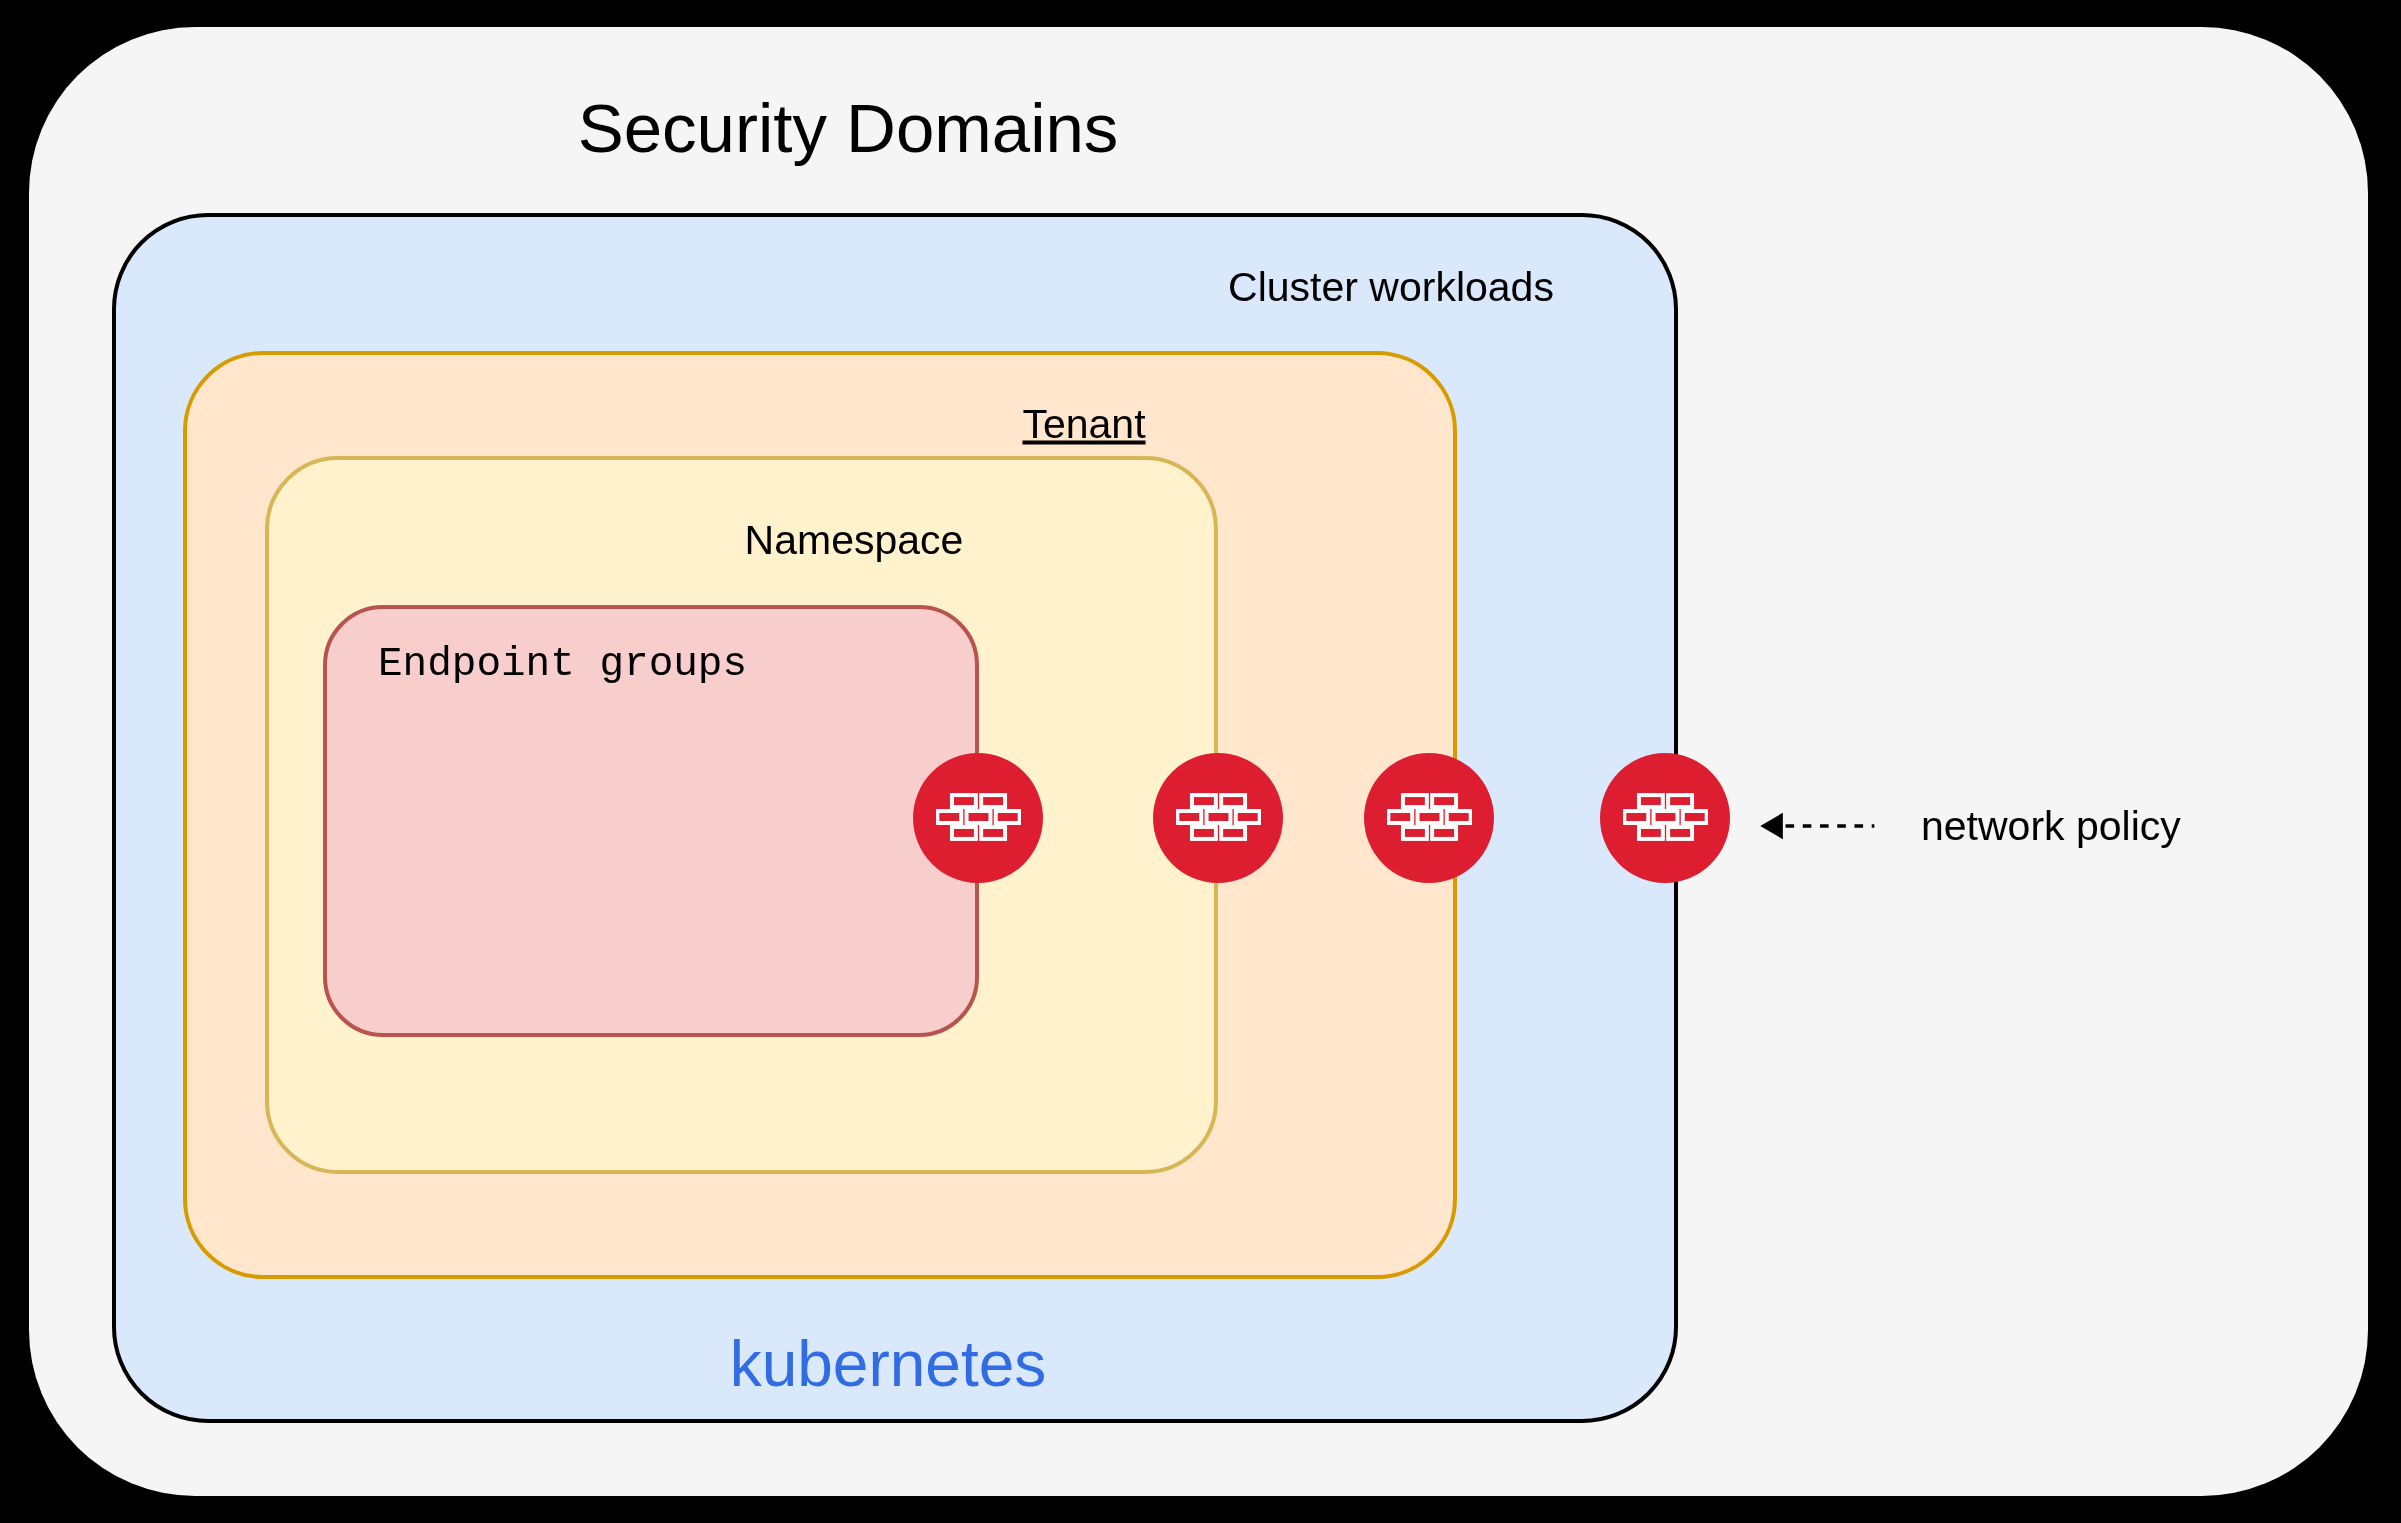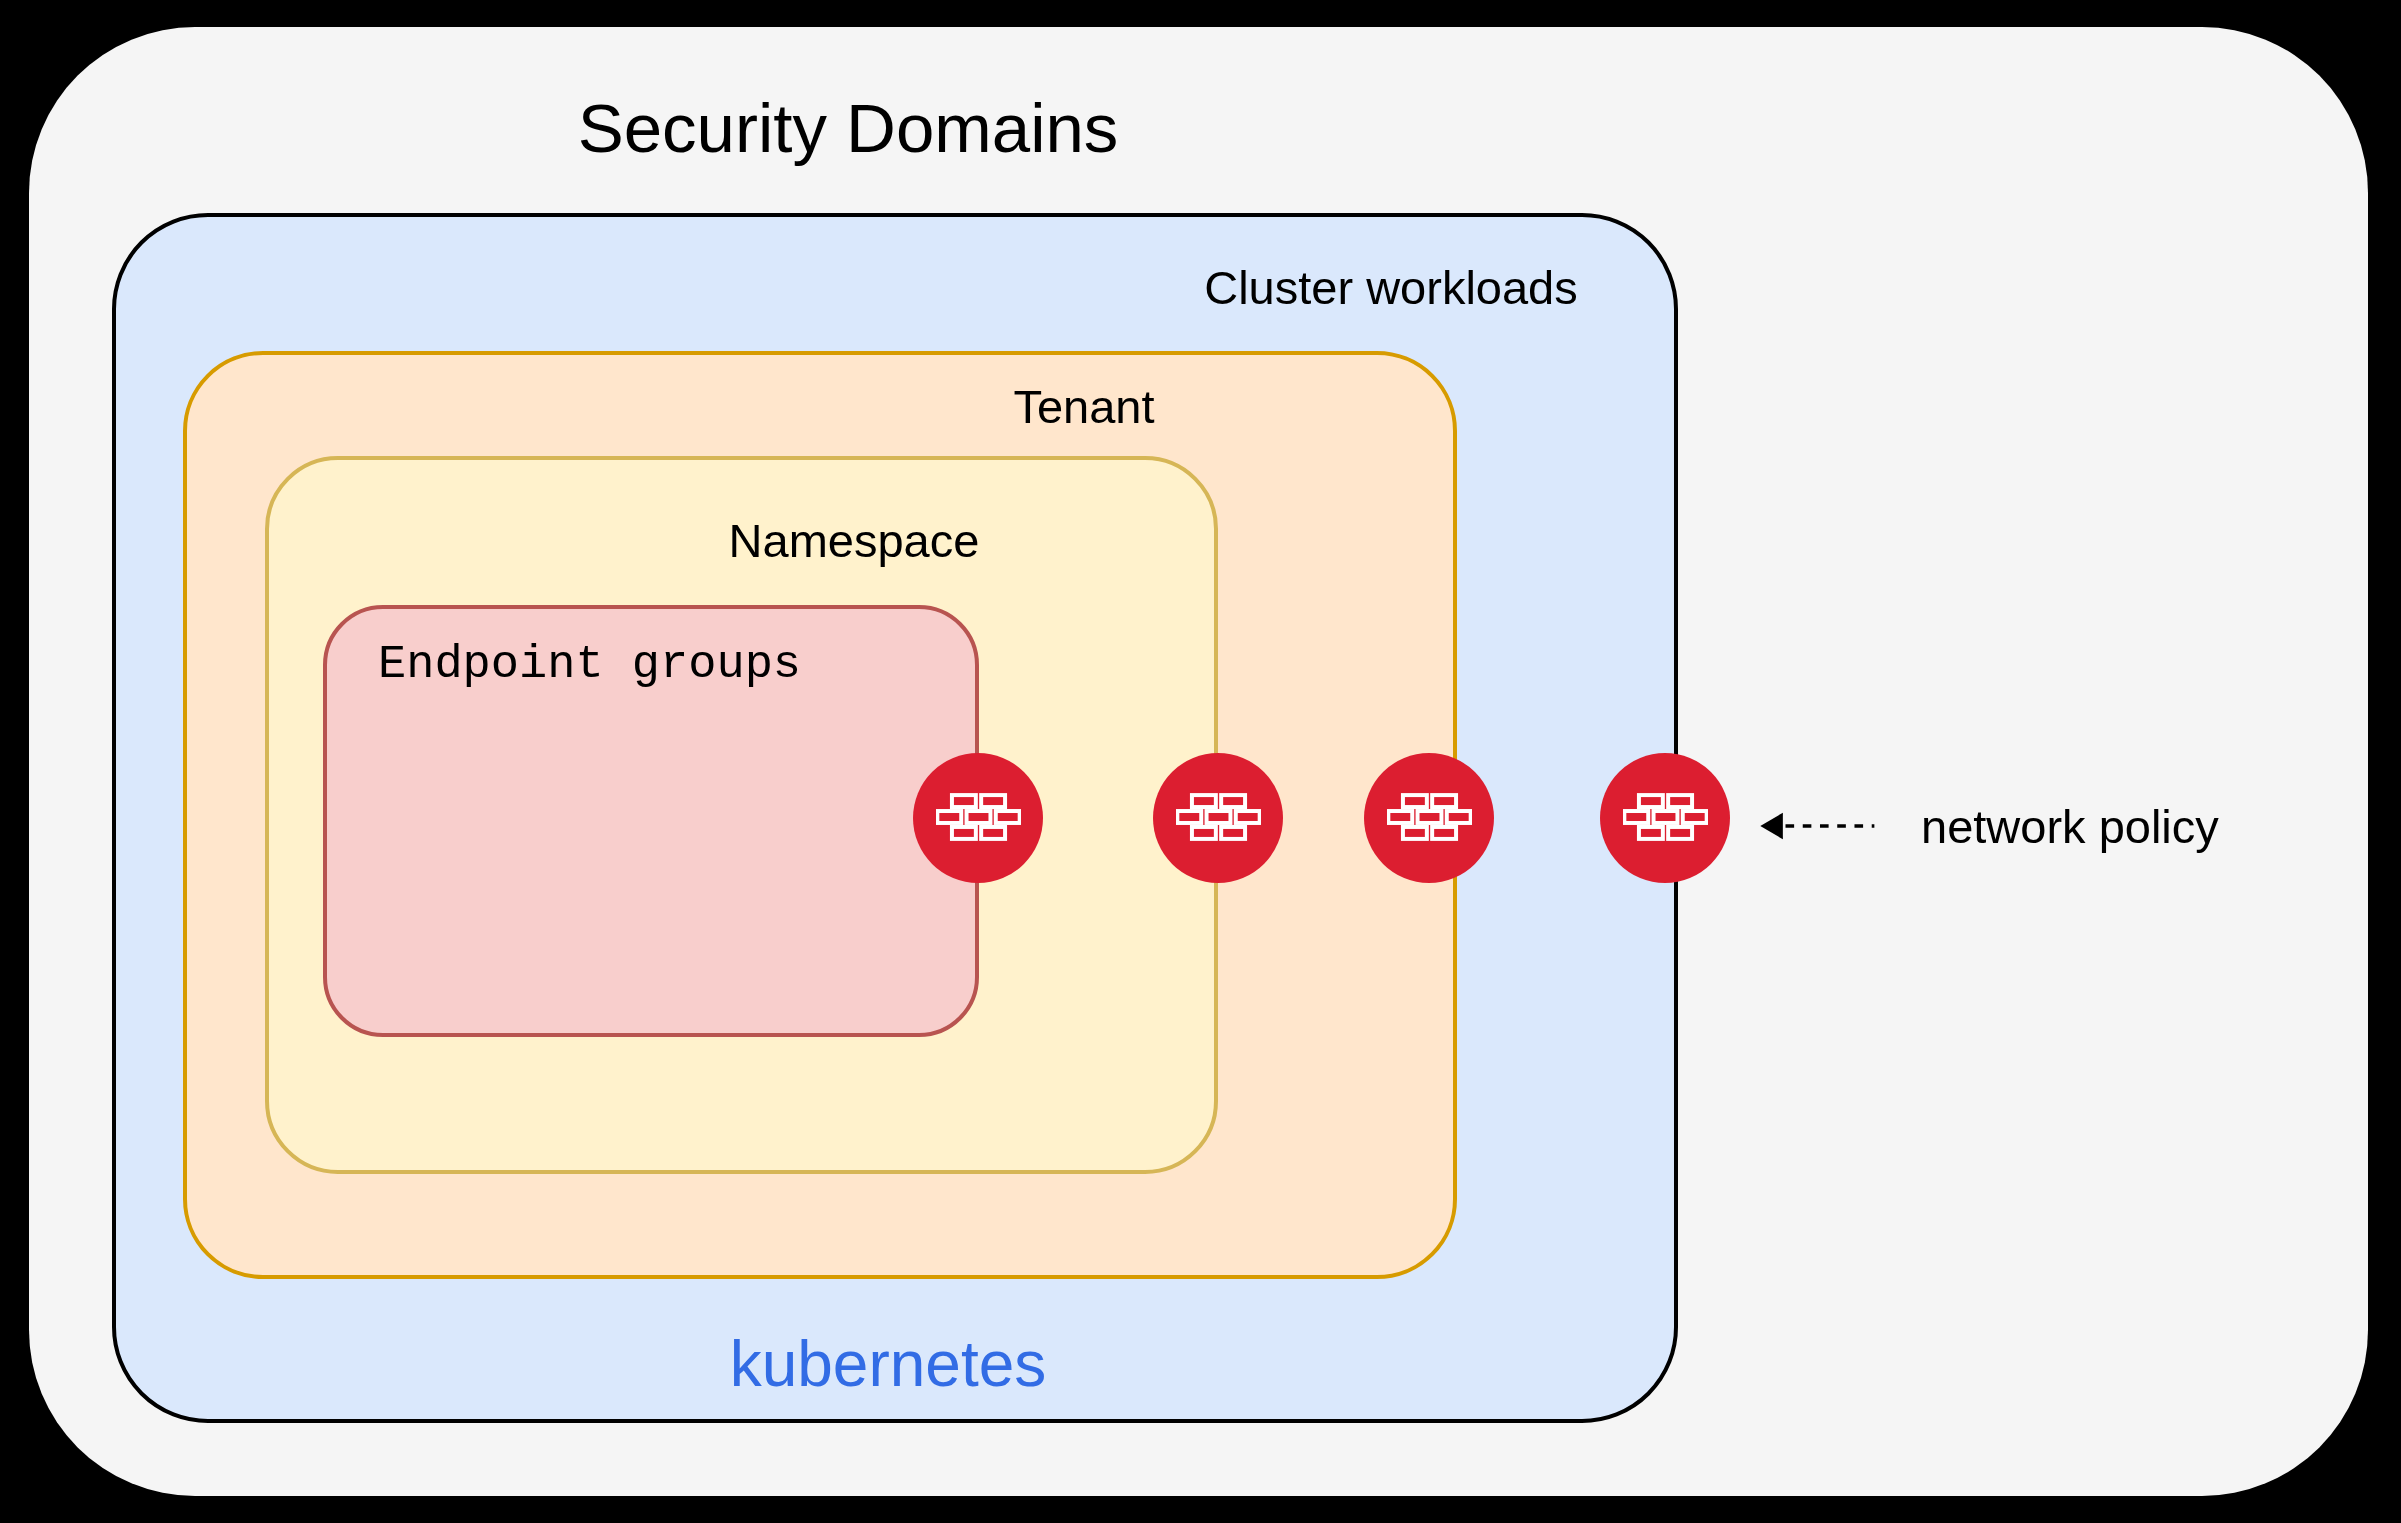--- a/index.html
+++ b/index.html
@@ -36,28 +36,28 @@
     background: #fff2cc; border: 4px solid #d6b656; border-radius: 73px;
   }
   .endpoint-box {
     left: 323px; top: 605px; width: 656px; height: 432px;
     background: #f8cecc; border: 4px solid #b85450; border-radius: 60px;
   }
 
   .lbl {
     position: absolute;
     color: #000000;
-    font-size: 47px;
+    font-size: 41px;
     line-height: 1;
     white-space: nowrap;
     transform: translate(-50%, -50%);
   }
   .title-lbl   { left: 848px; top: 128px; font-size: 69px; text-align: right; }
   .cluster-lbl { left: 1391px; top: 287px; }
-  .tenant-lbl  { left: 1084px; top: 406px; }
+  .tenant-lbl  { left: 1084px; top: 424px; text-decoration: underline; }
   .namespace-lbl { left: 854px; top: 509px; margin-top: 31px; }
   .endpoint-lbl { left: 378px; top: 664px; transform: translate(0, -50%); font-family: Liberation Mono, monospace; }
   .kubernetes-lbl {
     left: 888px; top: 1364px;
     font-size: 64px; font-weight: normal; color: #326ce5;
   }
   .netpol-lbl { left: 1921px; top: 826px; transform: translate(0, -50%); }
 
   .fw-circle {
     position: absolute;

